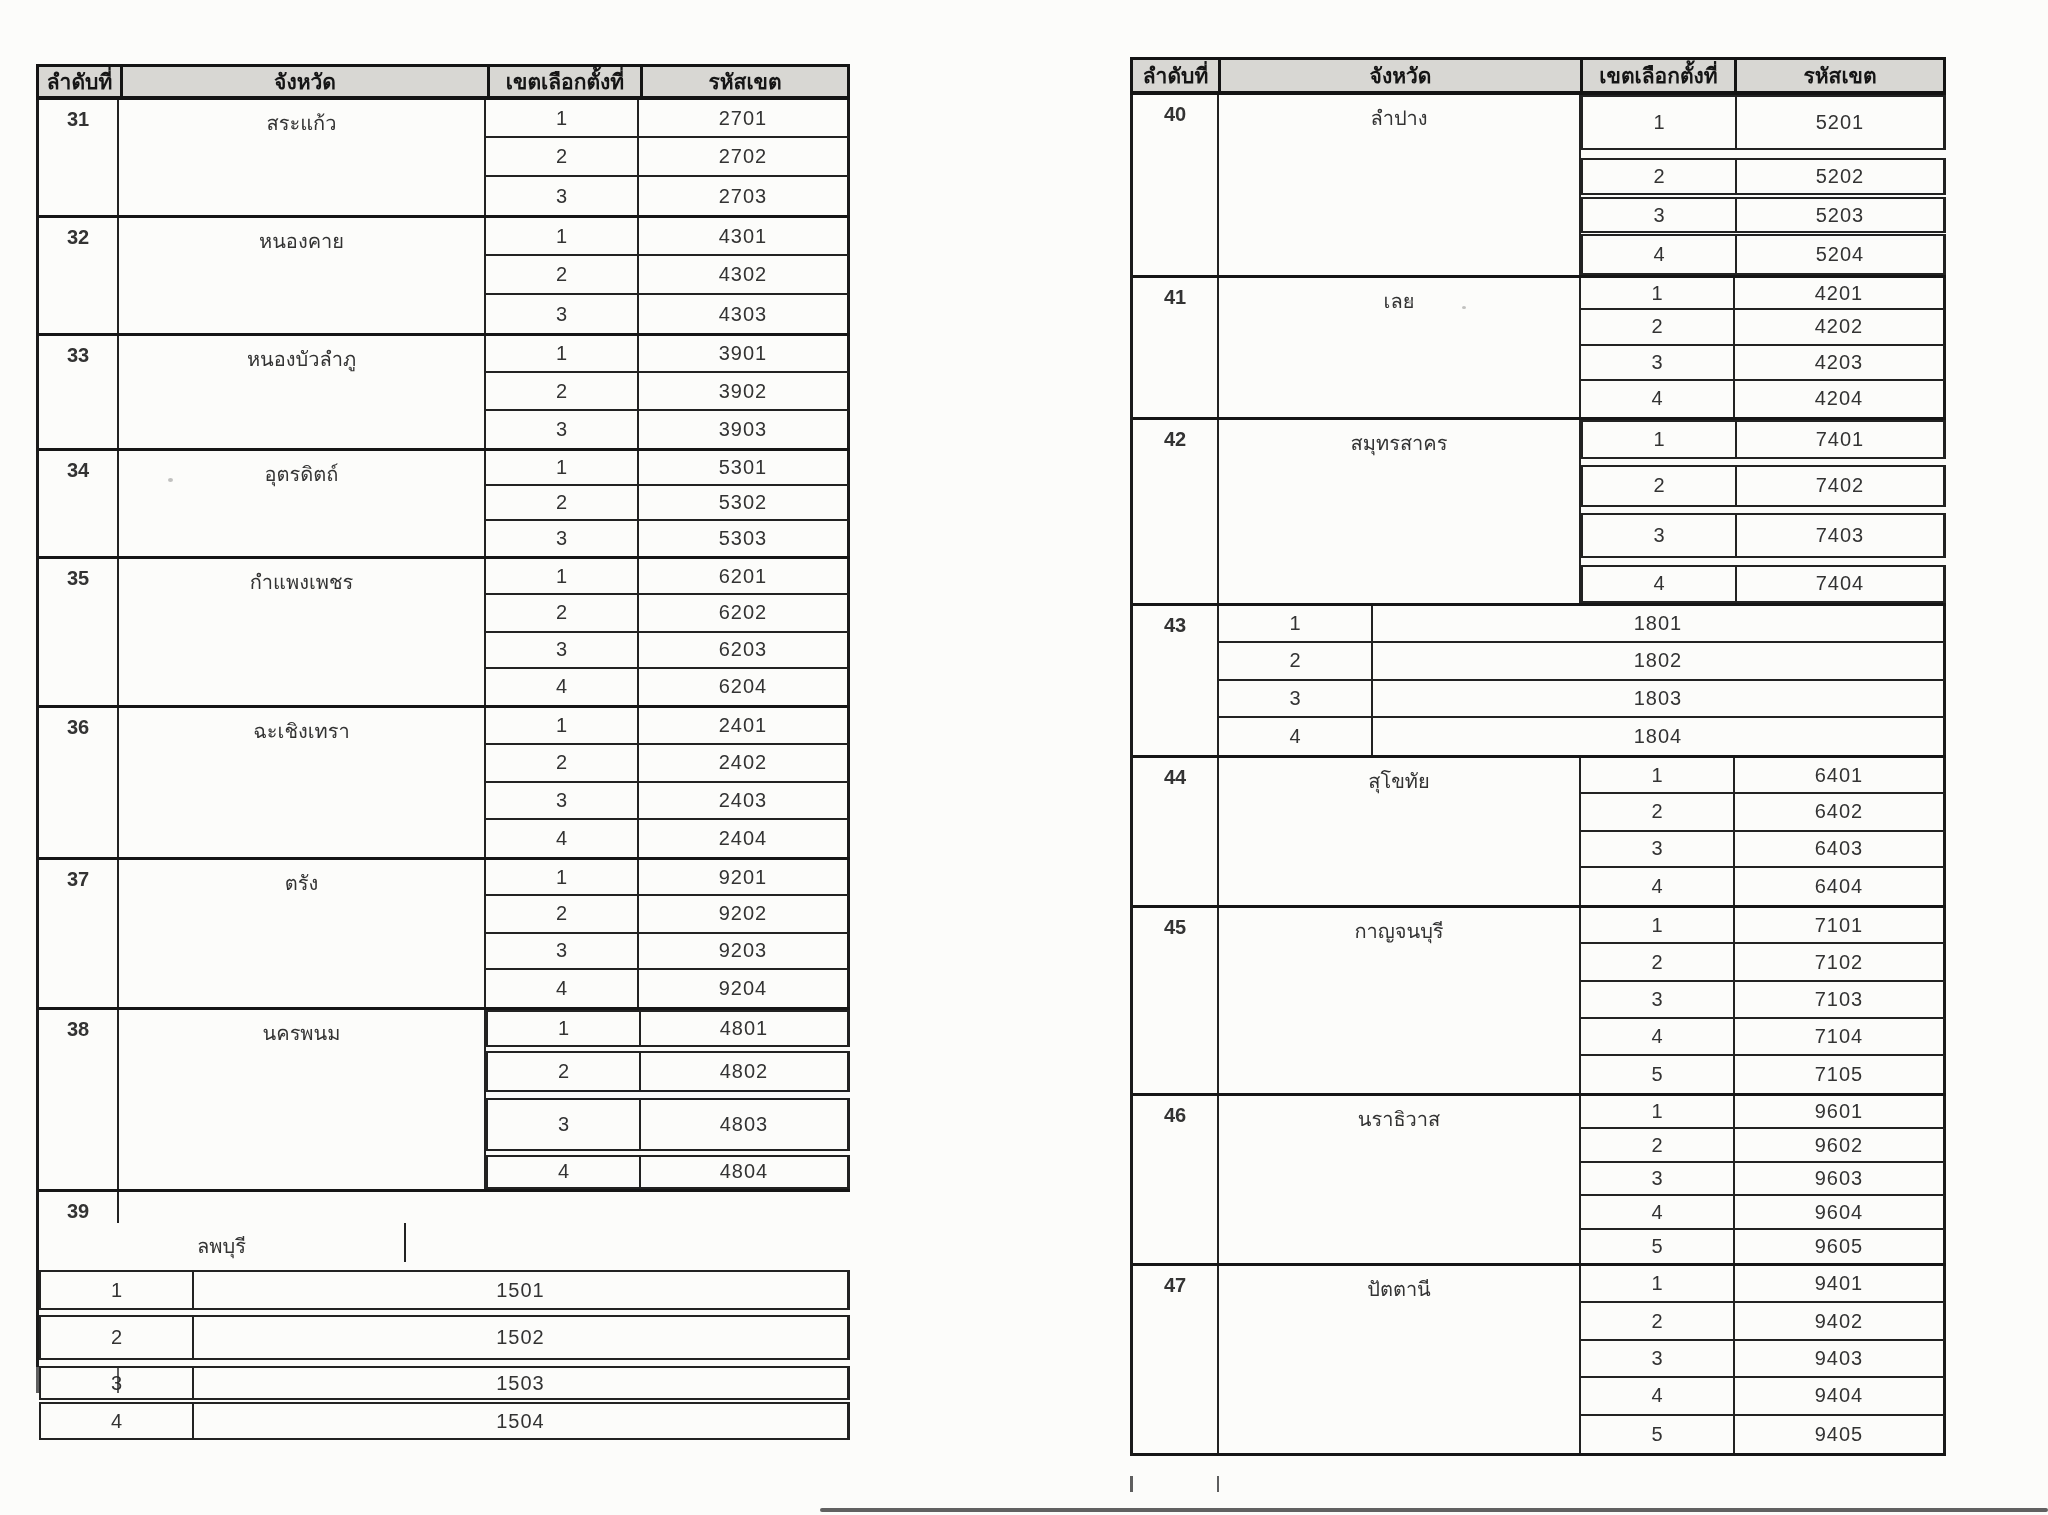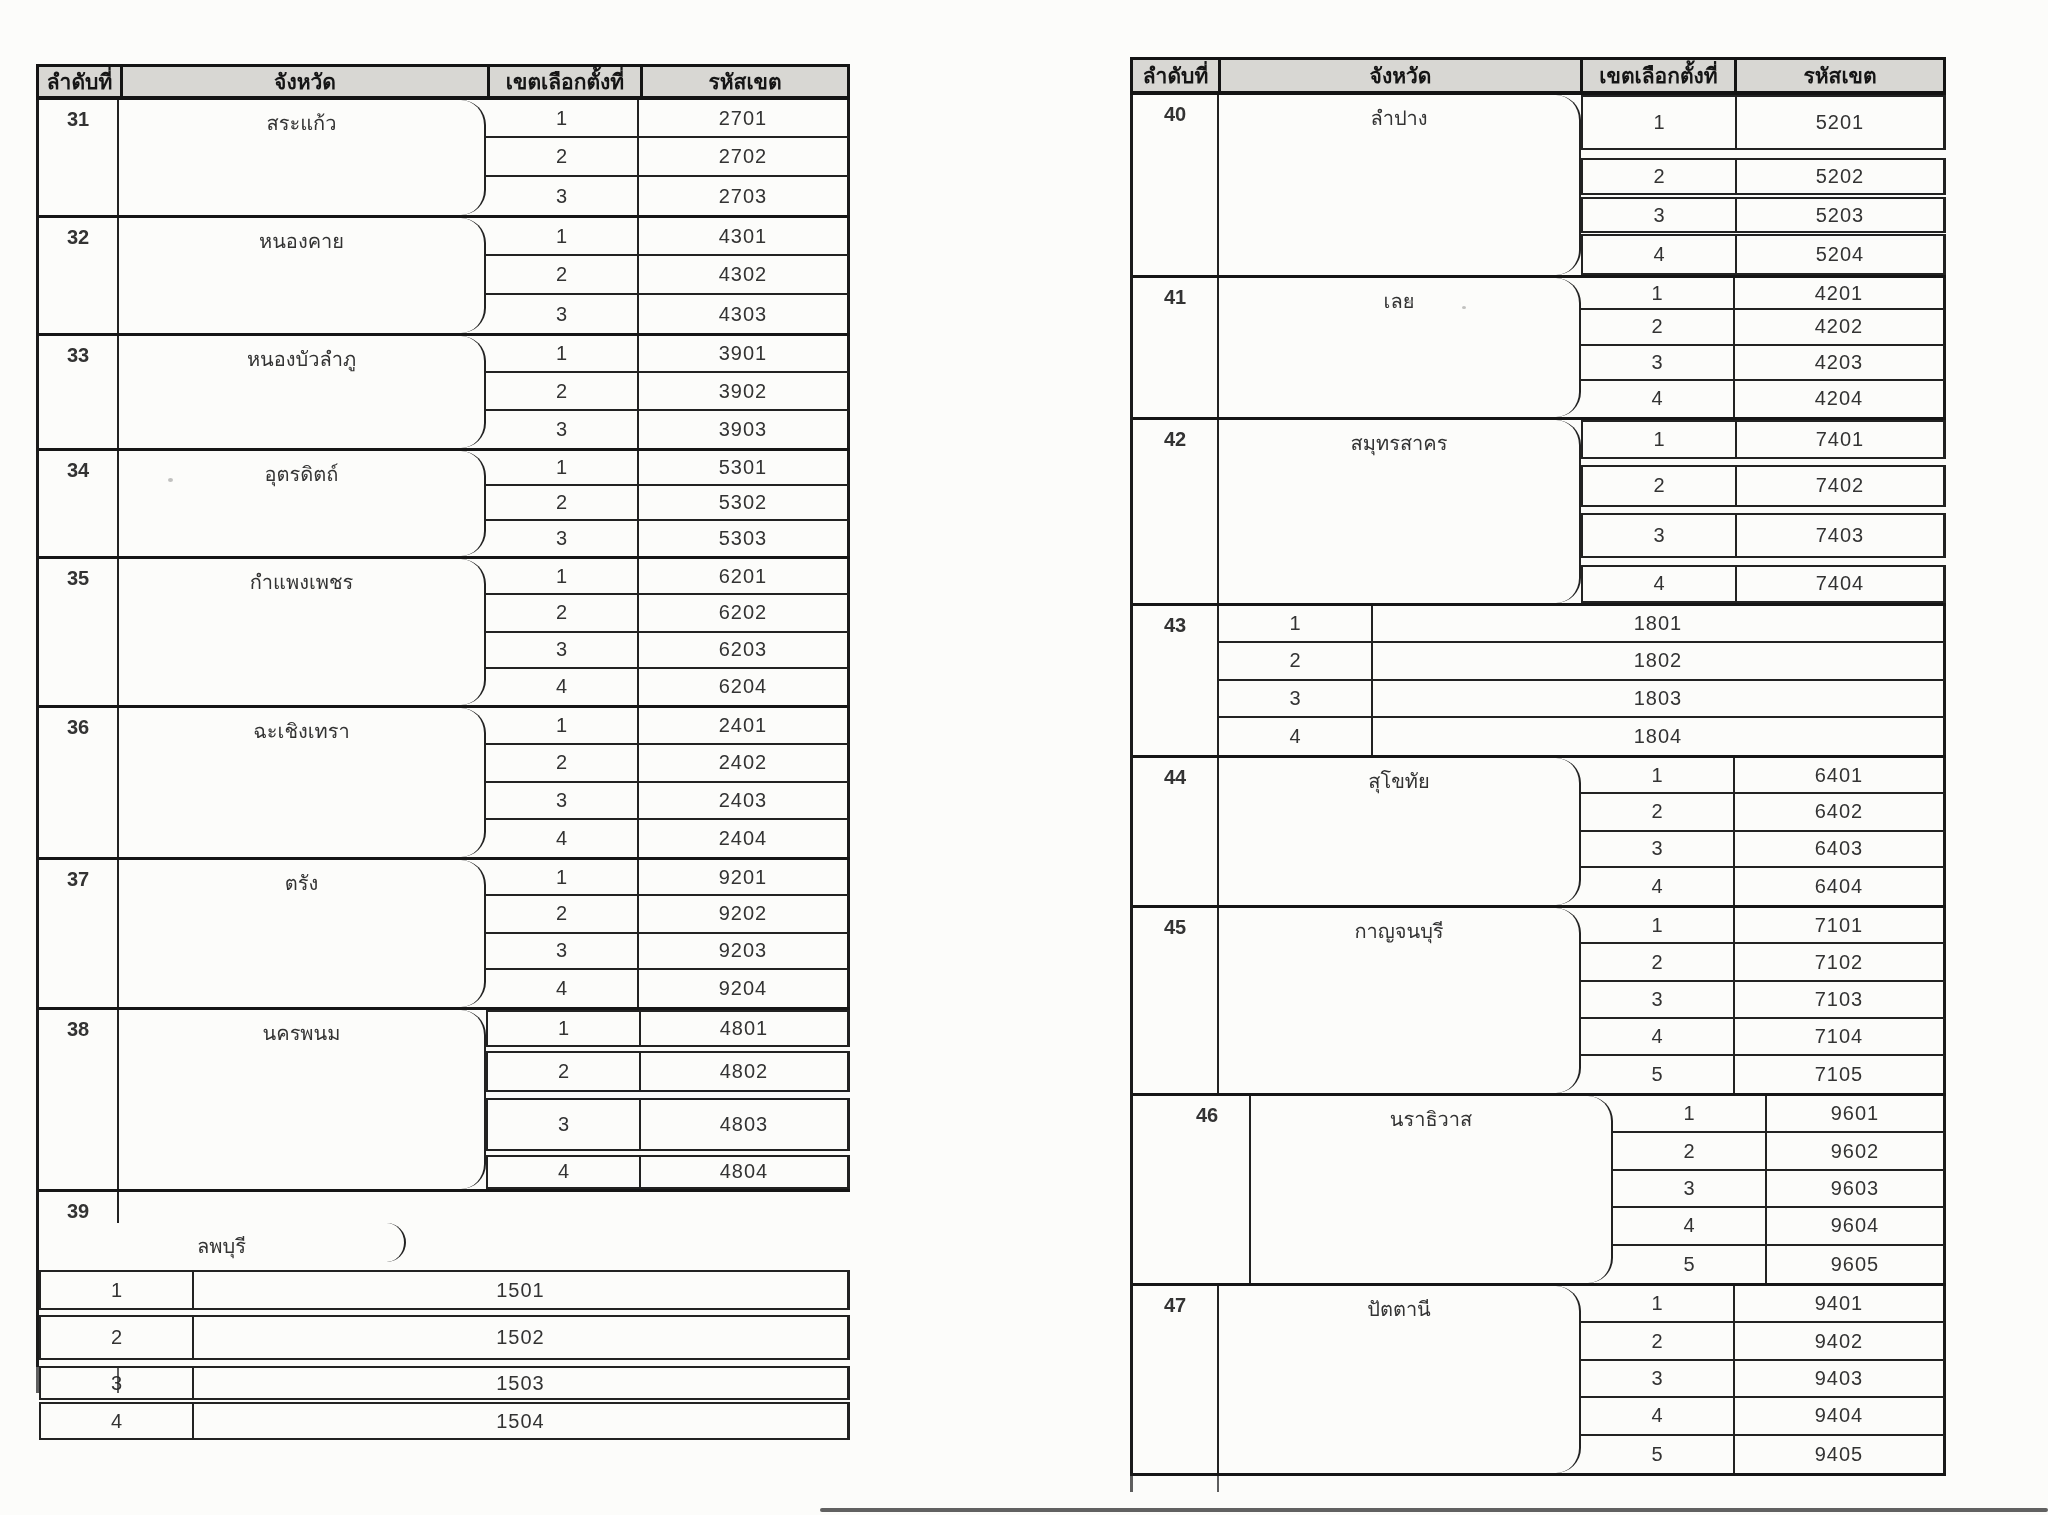--- a/index.html
+++ b/index.html
@@ -21,21 +21,21 @@
   .body{border-left:3px solid #1b1b1b;}
   .grp{display:flex;align-items:stretch;}
   .grp.bt{border-top:3px solid #161616;}
   .grp.bb{border-bottom:3px solid #161616;}
   .cnum{
     display:flex;justify-content:center;align-items:flex-start;
     border-right:2px solid #222;font-size:20px;padding-top:8px;color:#333;font-weight:bold;
   }
   .cprov{
     border-right:2px solid #222;text-align:center;font-size:20px;
-    padding-top:7px;color:#333;border-radius:25px;
+    padding-top:7px;color:#333;
   }
   .rcol{flex:1;display:flex;flex-direction:column;}
   .drow{display:flex;border-right:3px solid #1b1b1b;border-bottom:2px solid #222;}
   .drow.lastrow{border-bottom:none;}
   .boxrow{display:flex;border:2px solid #222;border-right-width:3px;}
   .cdist{
     display:flex;align-items:center;justify-content:center;
     border-right:2px solid #222;font-size:20px;color:#333;
   }
   .ccode{
@@ -382,21 +382,21 @@
             <div class="drow" style="height: 37px;">
               <div class="cdist" style="width: 154px;">4</div>
               <div class="ccode">7104</div>
             </div>
             <div class="drow lastrow" style="height: 38px;">
               <div class="cdist" style="width: 154px;">5</div>
               <div class="ccode">7105</div>
             </div>
           </div>
         </div>
-        <div class="grp bt" style="height: 190px; padding-left: 32px;">
+        <div class="grp bt" style="height: 170px;">
           <div class="cnum" style="width: 86px;">46</div>
           <div class="cprov" style="width: 362px;">นราธิวาส</div>
           <div class="rcol">
             <div class="drow" style="height: 38px;">
               <div class="cdist" style="width: 154px;">1</div>
               <div class="ccode">9601</div>
             </div>
             <div class="drow" style="height: 38px;">
               <div class="cdist" style="width: 154px;">2</div>
               <div class="ccode">9602</div>

